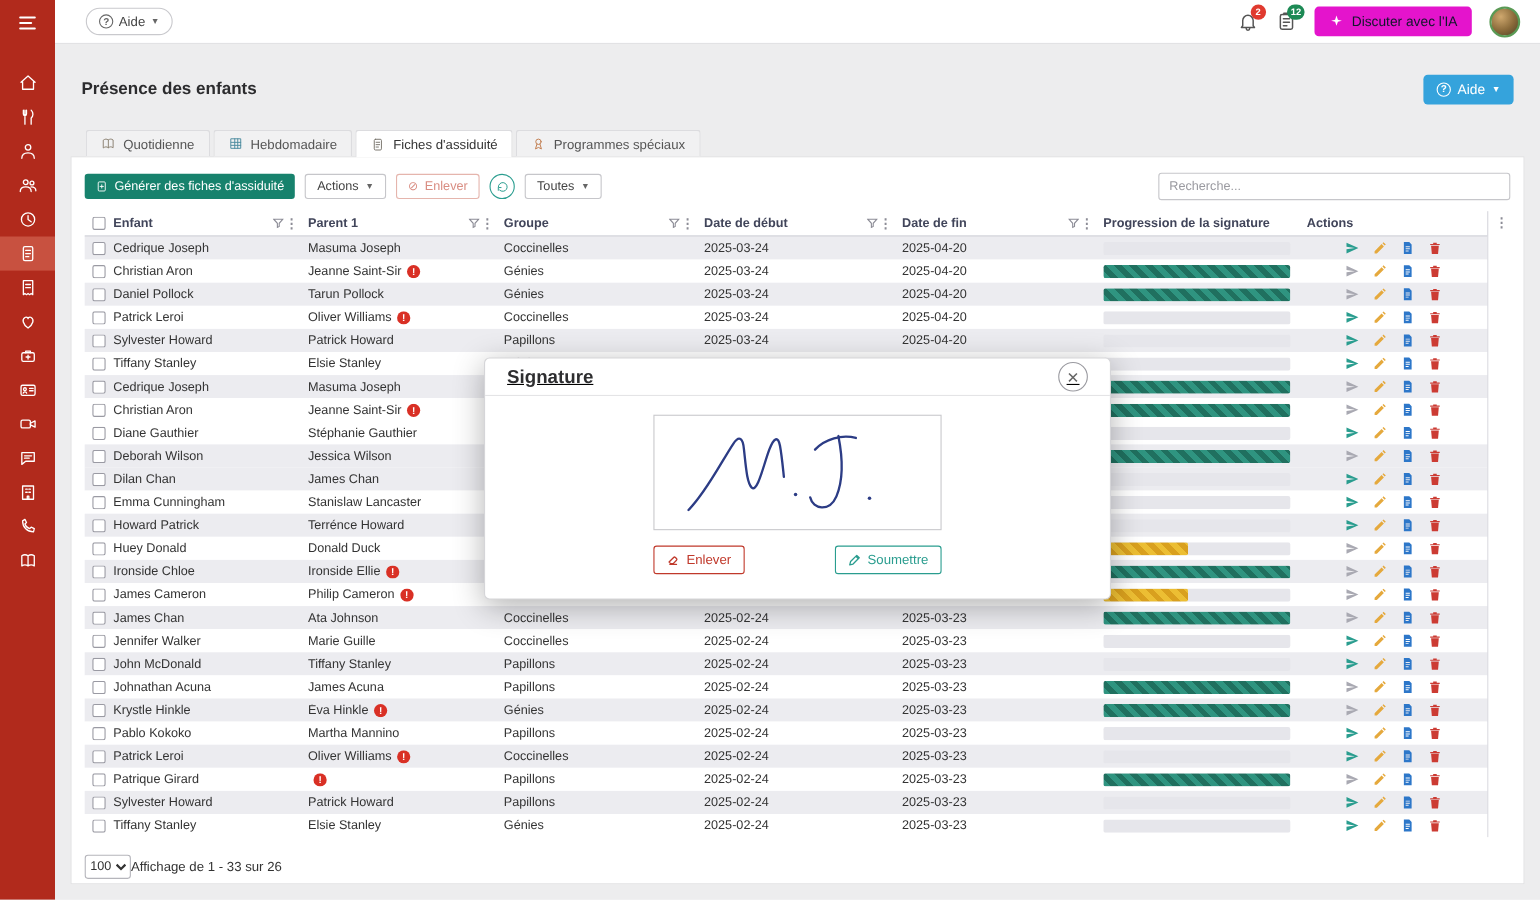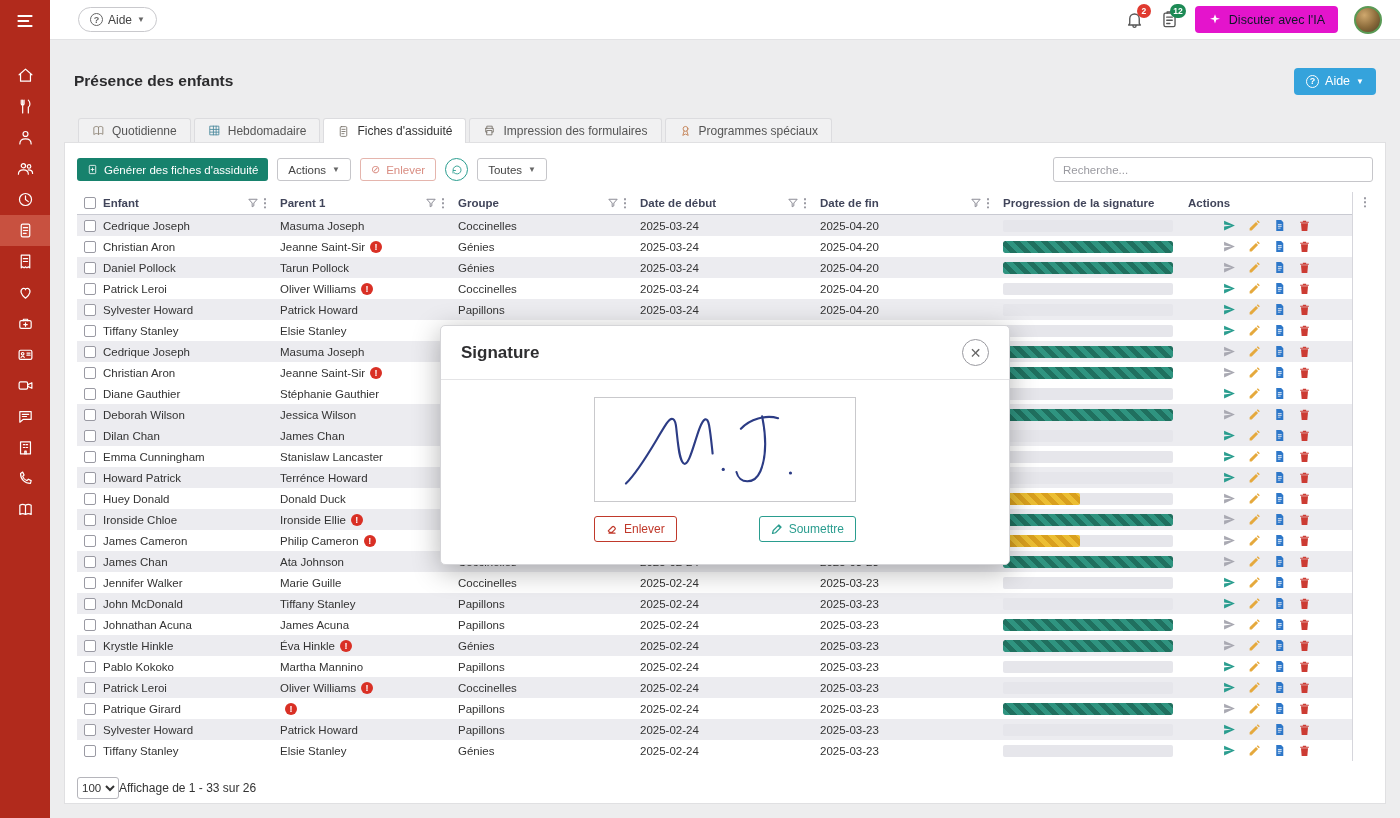--- a/index.html
+++ b/index.html
@@ -84,21 +84,21 @@
   .ic-send.disabled { fill:#a9a9b2; }
   .ic-edit { fill:#e5a93d; }
   .ic-copy { fill:#2d77c9; }
   .ic-del  { fill:#cc3b33; }
 
   .tfoot { display:flex; align-items:center; gap:0; padding:16px 0 0 12px; font-size:12px; color:#333; }
   .size-select { height:22px; font-size:11.5px; border:1px solid #b5b5bb; border-radius:3px; background:#fff; color:#333; font-family:"Liberation Sans",sans-serif; }
 
   
   .modal { position:absolute; left:440px; top:325px; width:570px; background:#fff; border:1px solid #d5d5d8; border-radius:5px; box-shadow:0 6px 28px rgba(0,0,0,.3); z-index:50; }
-  .modal-head { display:flex; align-items:center; padding:13px 20px; border-bottom:1px solid #e4e4e6; }
+  .modal-head { display:flex; align-items:center; padding:3px 20px; border-bottom:1px solid #e4e4e6;text-decoration:underline; }
   .modal-title { font-size:17px; font-weight:bold; color:#2e2e30; }
   .modal-close { margin-left:auto; width:27px; height:27px; border-radius:50%; border:1px solid #9a9aa0; background:#fff; color:#666; font-size:14px; display:flex; align-items:center; justify-content:center; cursor:pointer; }
   .modal-body { padding:17px 0 22px 0; }
   .sig-box { width:262px; height:105px; margin:0 auto; border:1px solid #c9c9cc; display:flex; align-items:center; justify-content:center; }
   .sig-box svg { width:230px; height:92px; }
   .modal-btns { width:262px; margin:14px auto 0 auto; display:flex; justify-content:space-between; }
   .m-btn { display:inline-flex; align-items:center; gap:6px; background:#fff; border-radius:3px; height:26px; padding:0 11px; font-size:12px; cursor:pointer; }
   .m-btn svg { width:12px; height:12px; fill:none; stroke-width:1.6; stroke-linecap:round; stroke-linejoin:round; }
   .m-remove { border:1px solid #c0392b; color:#c0392b; }
   .m-remove svg { stroke:#c0392b; }
@@ -259,26 +259,20 @@
       <span>Hebdomadaire</span>
     </div>
     <div class="tab active">
       <svg viewBox="0 0 24 24" style="stroke:#77726a">
           <rect x="6" y="3" width="12" height="18" rx="2"></rect>
           <path d="M9 8h6M9 12h6M9 16h4"></path>
         </svg>
       <span>Fiches d'assiduité</span>
     </div>
     <div class="tab">
-      <svg viewBox="0 0 24 24" style="stroke:#77726a">
-          <path d="M7 8V4h10v4M5 8h14v7h-2.5M7.5 15H5V8M7.5 12h9V20h-9z"></path>
-        </svg>
-      <span>Impression des formulaires</span>
-    </div>
-    <div class="tab">
       <svg viewBox="0 0 24 24" style="stroke:#c07a4a">
           <circle cx="12" cy="9" r="4.5"></circle>
           <path d="M9.5 13 7 21l5-2.5L17 21l-2.5-8"></path>
         </svg>
       <span>Programmes spéciaux</span>
     </div>
   </div>
 
   <div class="card">
 

